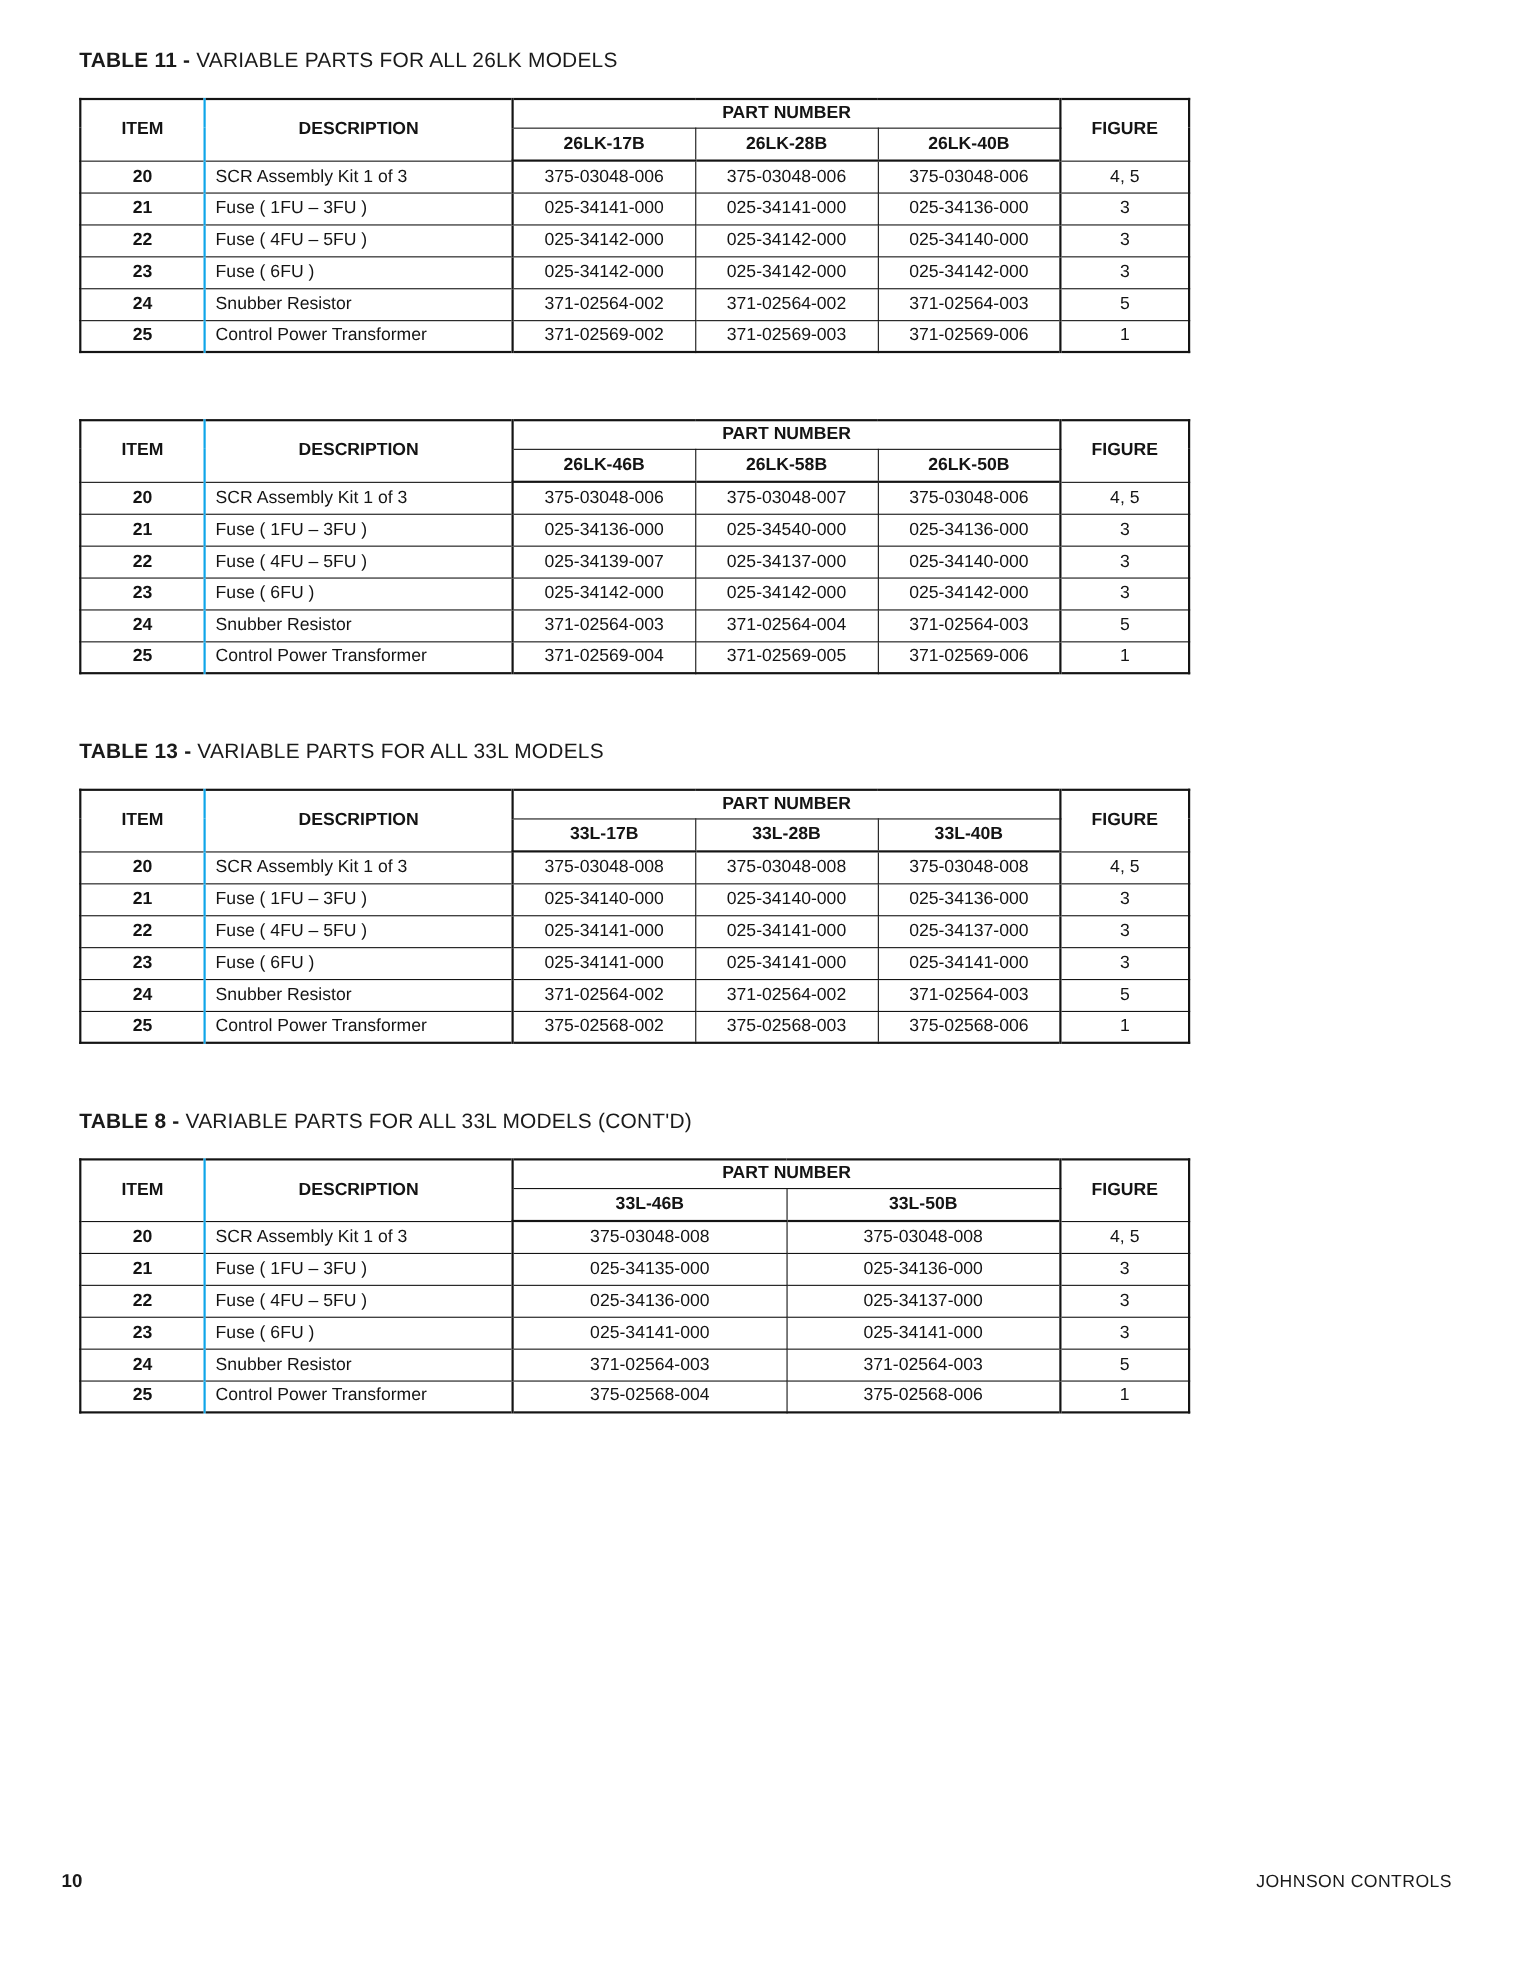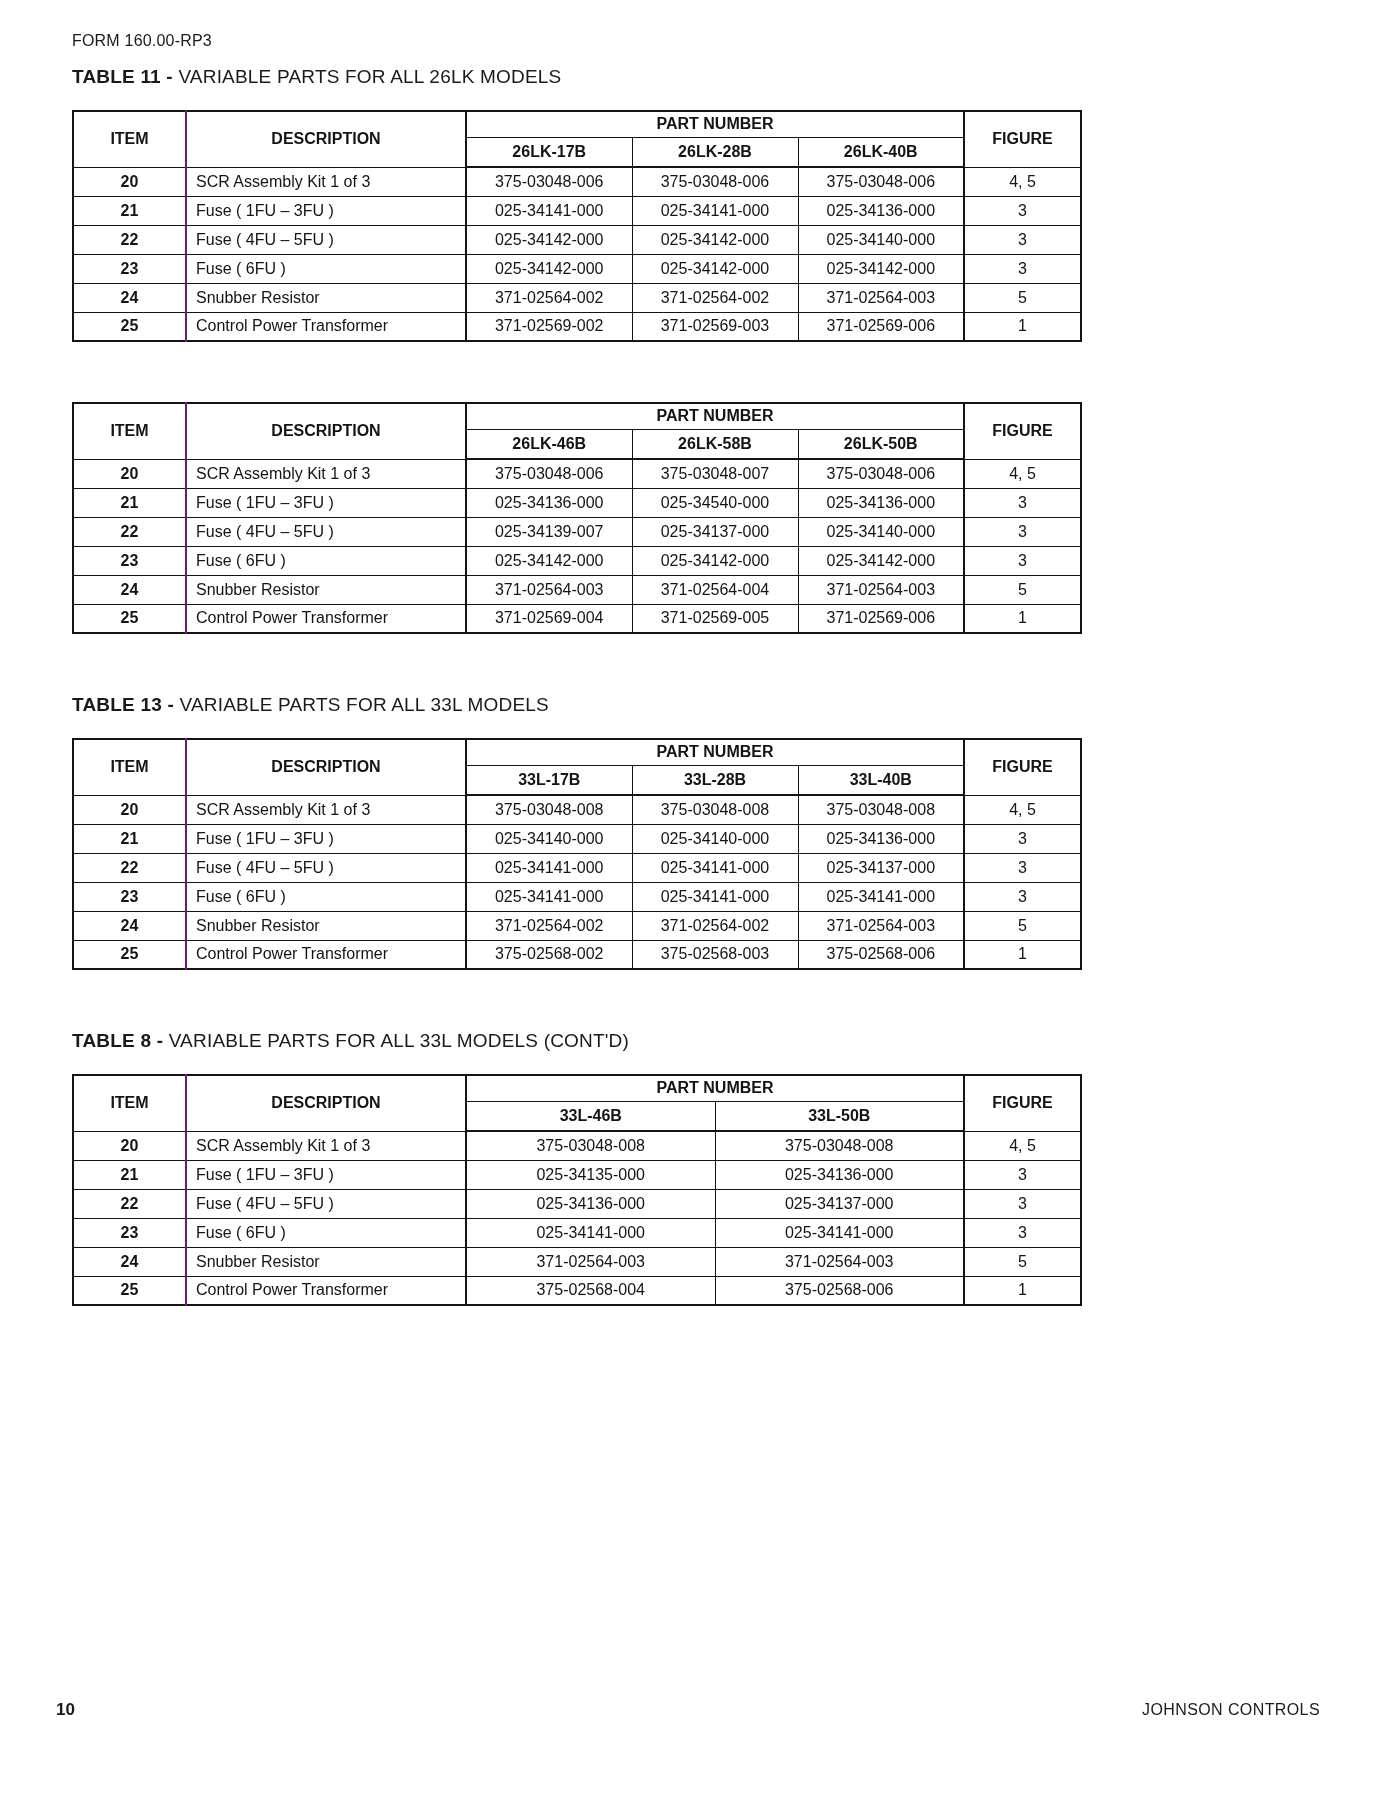--- a/index.html
+++ b/index.html
@@ -25,40 +25,39 @@
   }
   .parts-table th, .parts-table td {
     border:1px solid #141414;
     font-size:16px; text-align:center; vertical-align:middle;
     height:29px; padding:0 2px; overflow:hidden; white-space:nowrap;
     color:#141414;
   }
   .parts-table thead th { font-weight:bold;text-align:center; }
   .parts-table th.part-group { height:26px; }
   .parts-table tr.model-row th { height:30px; border-bottom:2px solid #141414; }
-  .parts-table .col-desc { border-left:2px solid #701a75; }
+  .parts-table .col-desc { border-left:2px solid #0ea5e9; }
   .parts-table .part-first, .parts-table th.part-group { border-left:2px solid #141414; }
   .parts-table .col-fig { border-left:2px solid #141414; }
   .parts-table td.col-item { font-weight:bold; }
   .parts-table td.col-desc { text-align:left; padding-left:9px; }
 
   .doc-footer {
     position:absolute; left:56px; right:71px; top:1700px;
     display:flex; justify-content:space-between; align-items:baseline;
   }
   .page-number { font-size:17px; font-weight:bold; }
   .footer-right { font-size:16px; letter-spacing:0.4px; }
 </style>
 </head>
 <body>
 
 <div class="page">
 
   <div class="doc-header">
-    <div>FORM 160.00-RP3</div>
   </div>
 
   <section class="table-block first">
     <h2 class="table-title"><b>TABLE 11 -</b> <span>VARIABLE PARTS FOR ALL 26LK MODELS</span></h2>
     <table class="parts-table">
       <colgroup>
           <col style="width:113px">
           <col style="width:280px">
           <col style="width:166px">
           <col style="width:166px">

